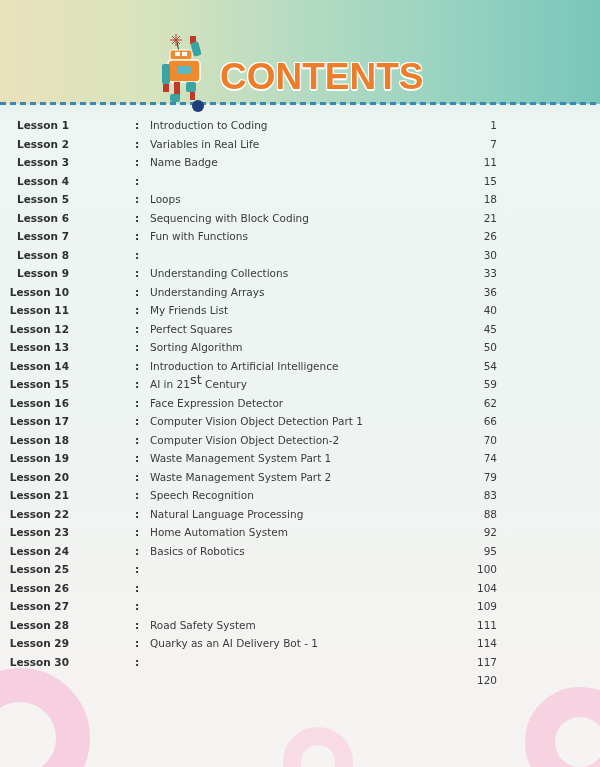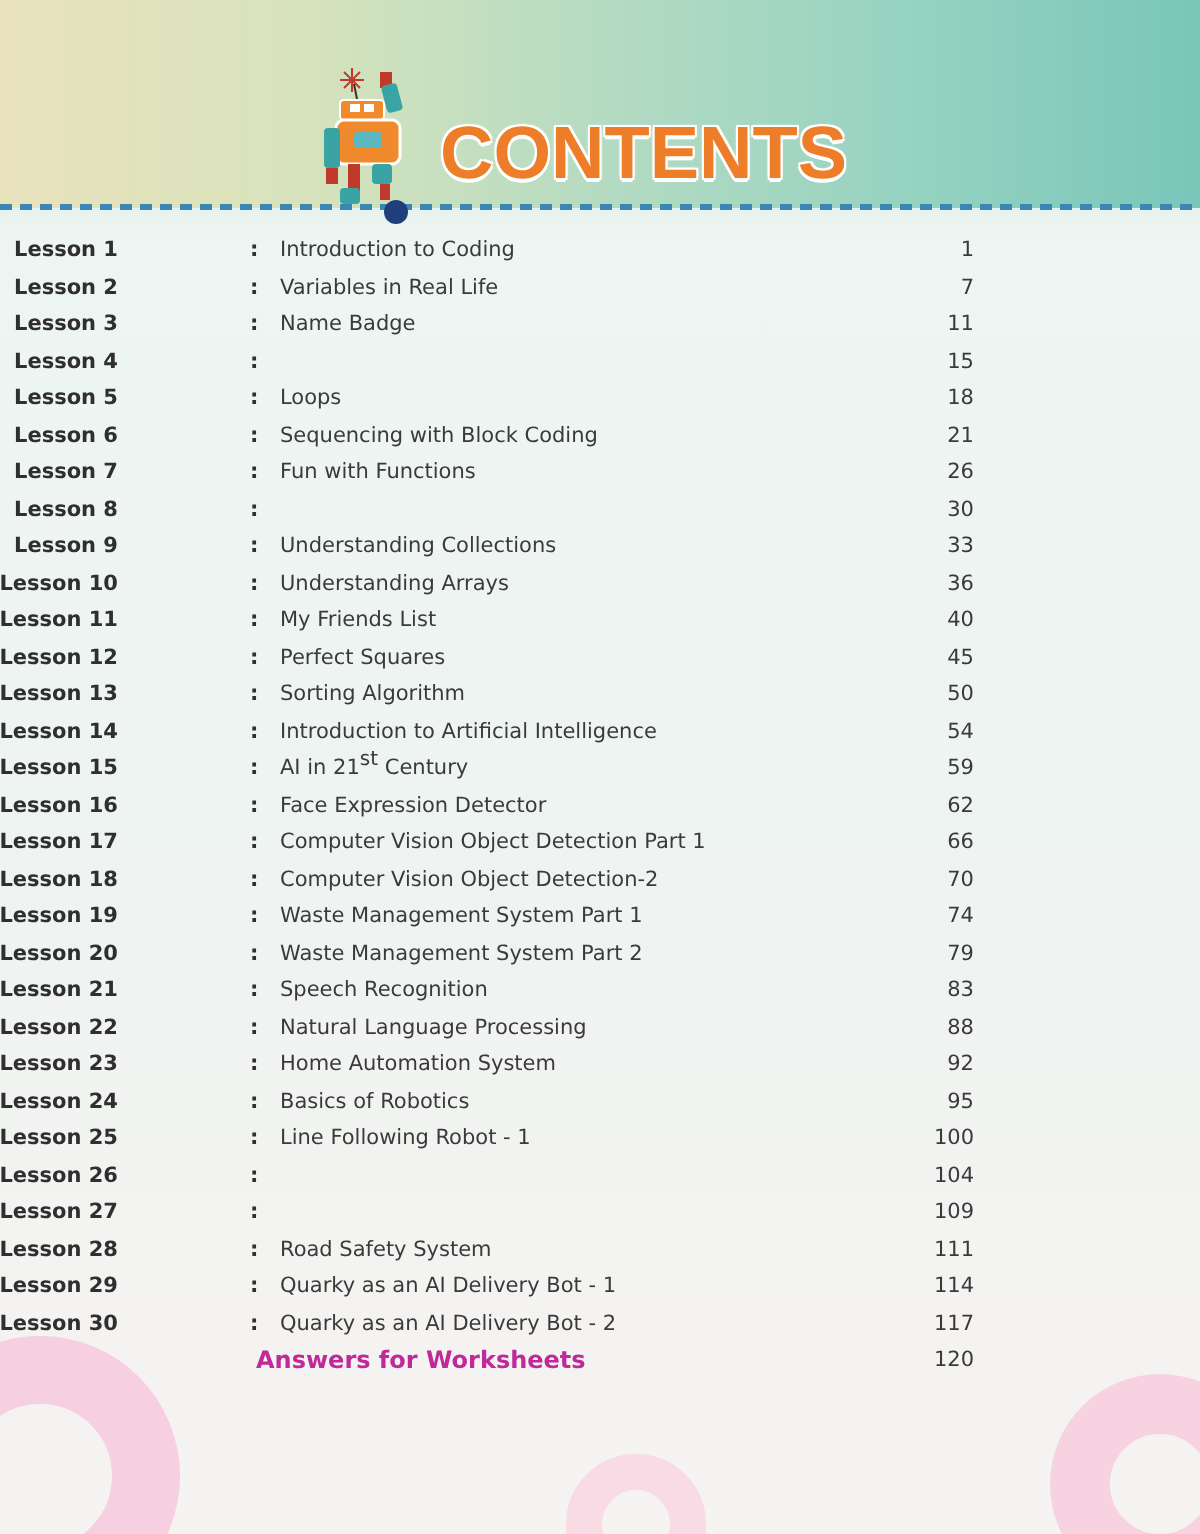--- a/index.html
+++ b/index.html
@@ -21,37 +21,37 @@
       background: repeating-linear-gradient(90deg, #3b86b3 0 6px, transparent 6px 10px);
     }
     .robot { position: absolute; left: 160px; top: 30px; width: 52px; height: 82px; }
     .title {
       position: absolute; left: 220px; top: 56px;
       font-family: "Liberation Sans", sans-serif; font-weight: bold;
       font-size: 37px; letter-spacing: 0px;
       color: #ee7d2a;
       text-shadow: 0 0 2px #fff, 1px 1px 0 #fff, -1px -1px 0 #fff, 1px -1px 0 #fff, -1px 1px 0 #fff, 0 2px 0 #fff;
     }
-    .toc { position: absolute; left: 6px; top: 116px; width: 544px; }
+    .toc { position: absolute; left: 16px; top: 116px; width: 544px; }
     .row { position: relative; height: 18.5px; }
     .row .lbl {
       position: absolute; right: 491px; 
       font-family: "DejaVu Sans", sans-serif; font-weight: bold; font-size: 10.5px;
       color: #2f2f2f; line-height: 18px; white-space: nowrap;
     }
     .row .colon {
       position: absolute; left: 119px; font-weight: bold; font-size: 10.5px;
       color: #2f2f2f; line-height: 18px;
     }
     .row .ttl {
       position: absolute; left: 134px;
       font-family: "DejaVu Sans", sans-serif; font-size: 10.5px;
       color: #3a3a3a; line-height: 18px; white-space: nowrap;
     }
-    .row .ttl sup { font-size: 10px; line-height: 0; }
+    .row .ttl sup { font-size: 13px; line-height: 0; }
     .row .pg {
       position: absolute; right: 63px;
       font-family: "DejaVu Sans", sans-serif; font-size: 10.5px;
       color: #3a3a3a; line-height: 18px;
     }
     .answers .ttl {
       left: 122px; font-weight: bold; font-size: 12px; color: #c0299a;
     }
     .deco { position: absolute; border-radius: 50%; }
   </style>
@@ -238,21 +238,20 @@
     </div>
     <div class="row">
       <span class="lbl">Lesson 24</span>
       <span class="colon">:</span>
       <span class="ttl"><span>Basics of Robotics</span></span>
       <span class="pg">95</span>
     </div>
     <div class="row">
       <span class="lbl">Lesson 25</span>
       <span class="colon">:</span>
-      <span class="ttl"><span>Line Following Robot - 1</span></span>
       <span class="pg">100</span>
     </div>
     <div class="row">
       <span class="lbl">Lesson 26</span>
       <span class="colon">:</span>
       <span class="pg">104</span>
     </div>
     <div class="row">
       <span class="lbl">Lesson 27</span>
       <span class="colon">:</span>
@@ -266,20 +265,18 @@
     </div>
     <div class="row">
       <span class="lbl">Lesson 29</span>
       <span class="colon">:</span>
       <span class="ttl"><span>Quarky as an AI Delivery Bot - 1</span></span>
       <span class="pg">114</span>
     </div>
     <div class="row">
       <span class="lbl">Lesson 30</span>
       <span class="colon">:</span>
-      <span class="ttl"><span>Quarky as an AI Delivery Bot - 2</span></span>
       <span class="pg">117</span>
     </div>
     <div class="row answers">
-      <span class="ttl">Answers for Worksheets</span>
       <span class="pg">120</span>
     </div>
   </div>
 
 </body></html>

